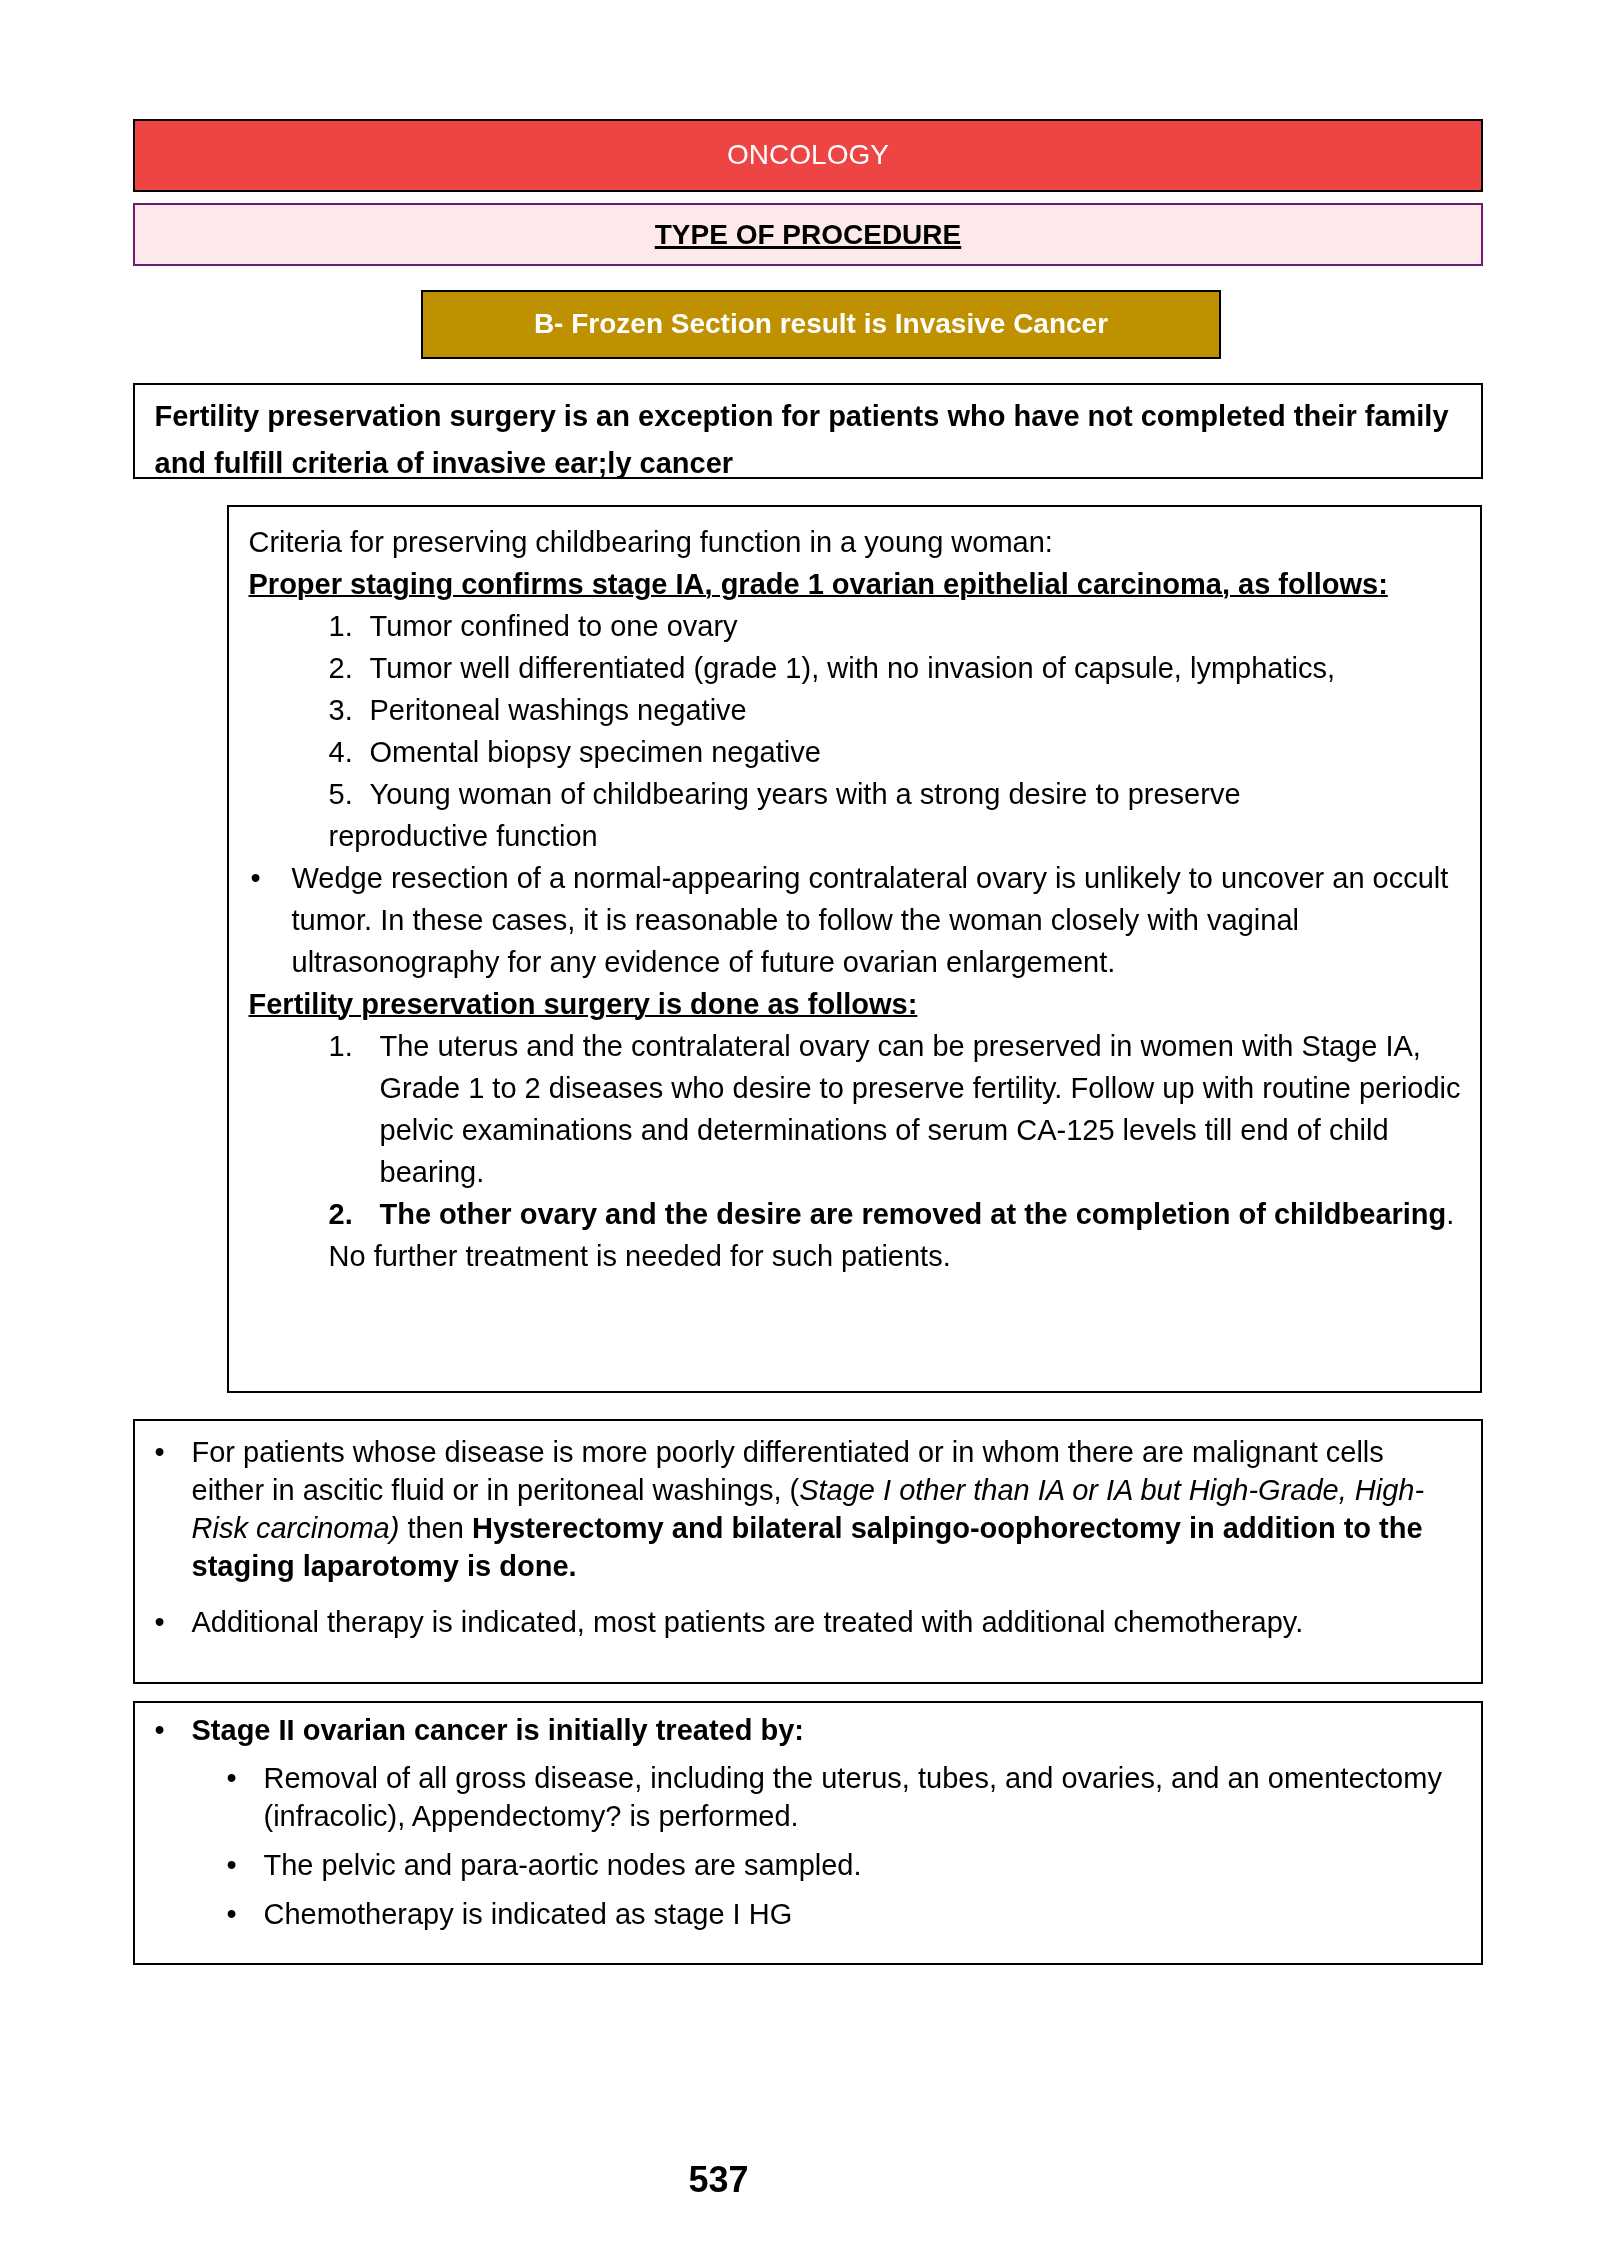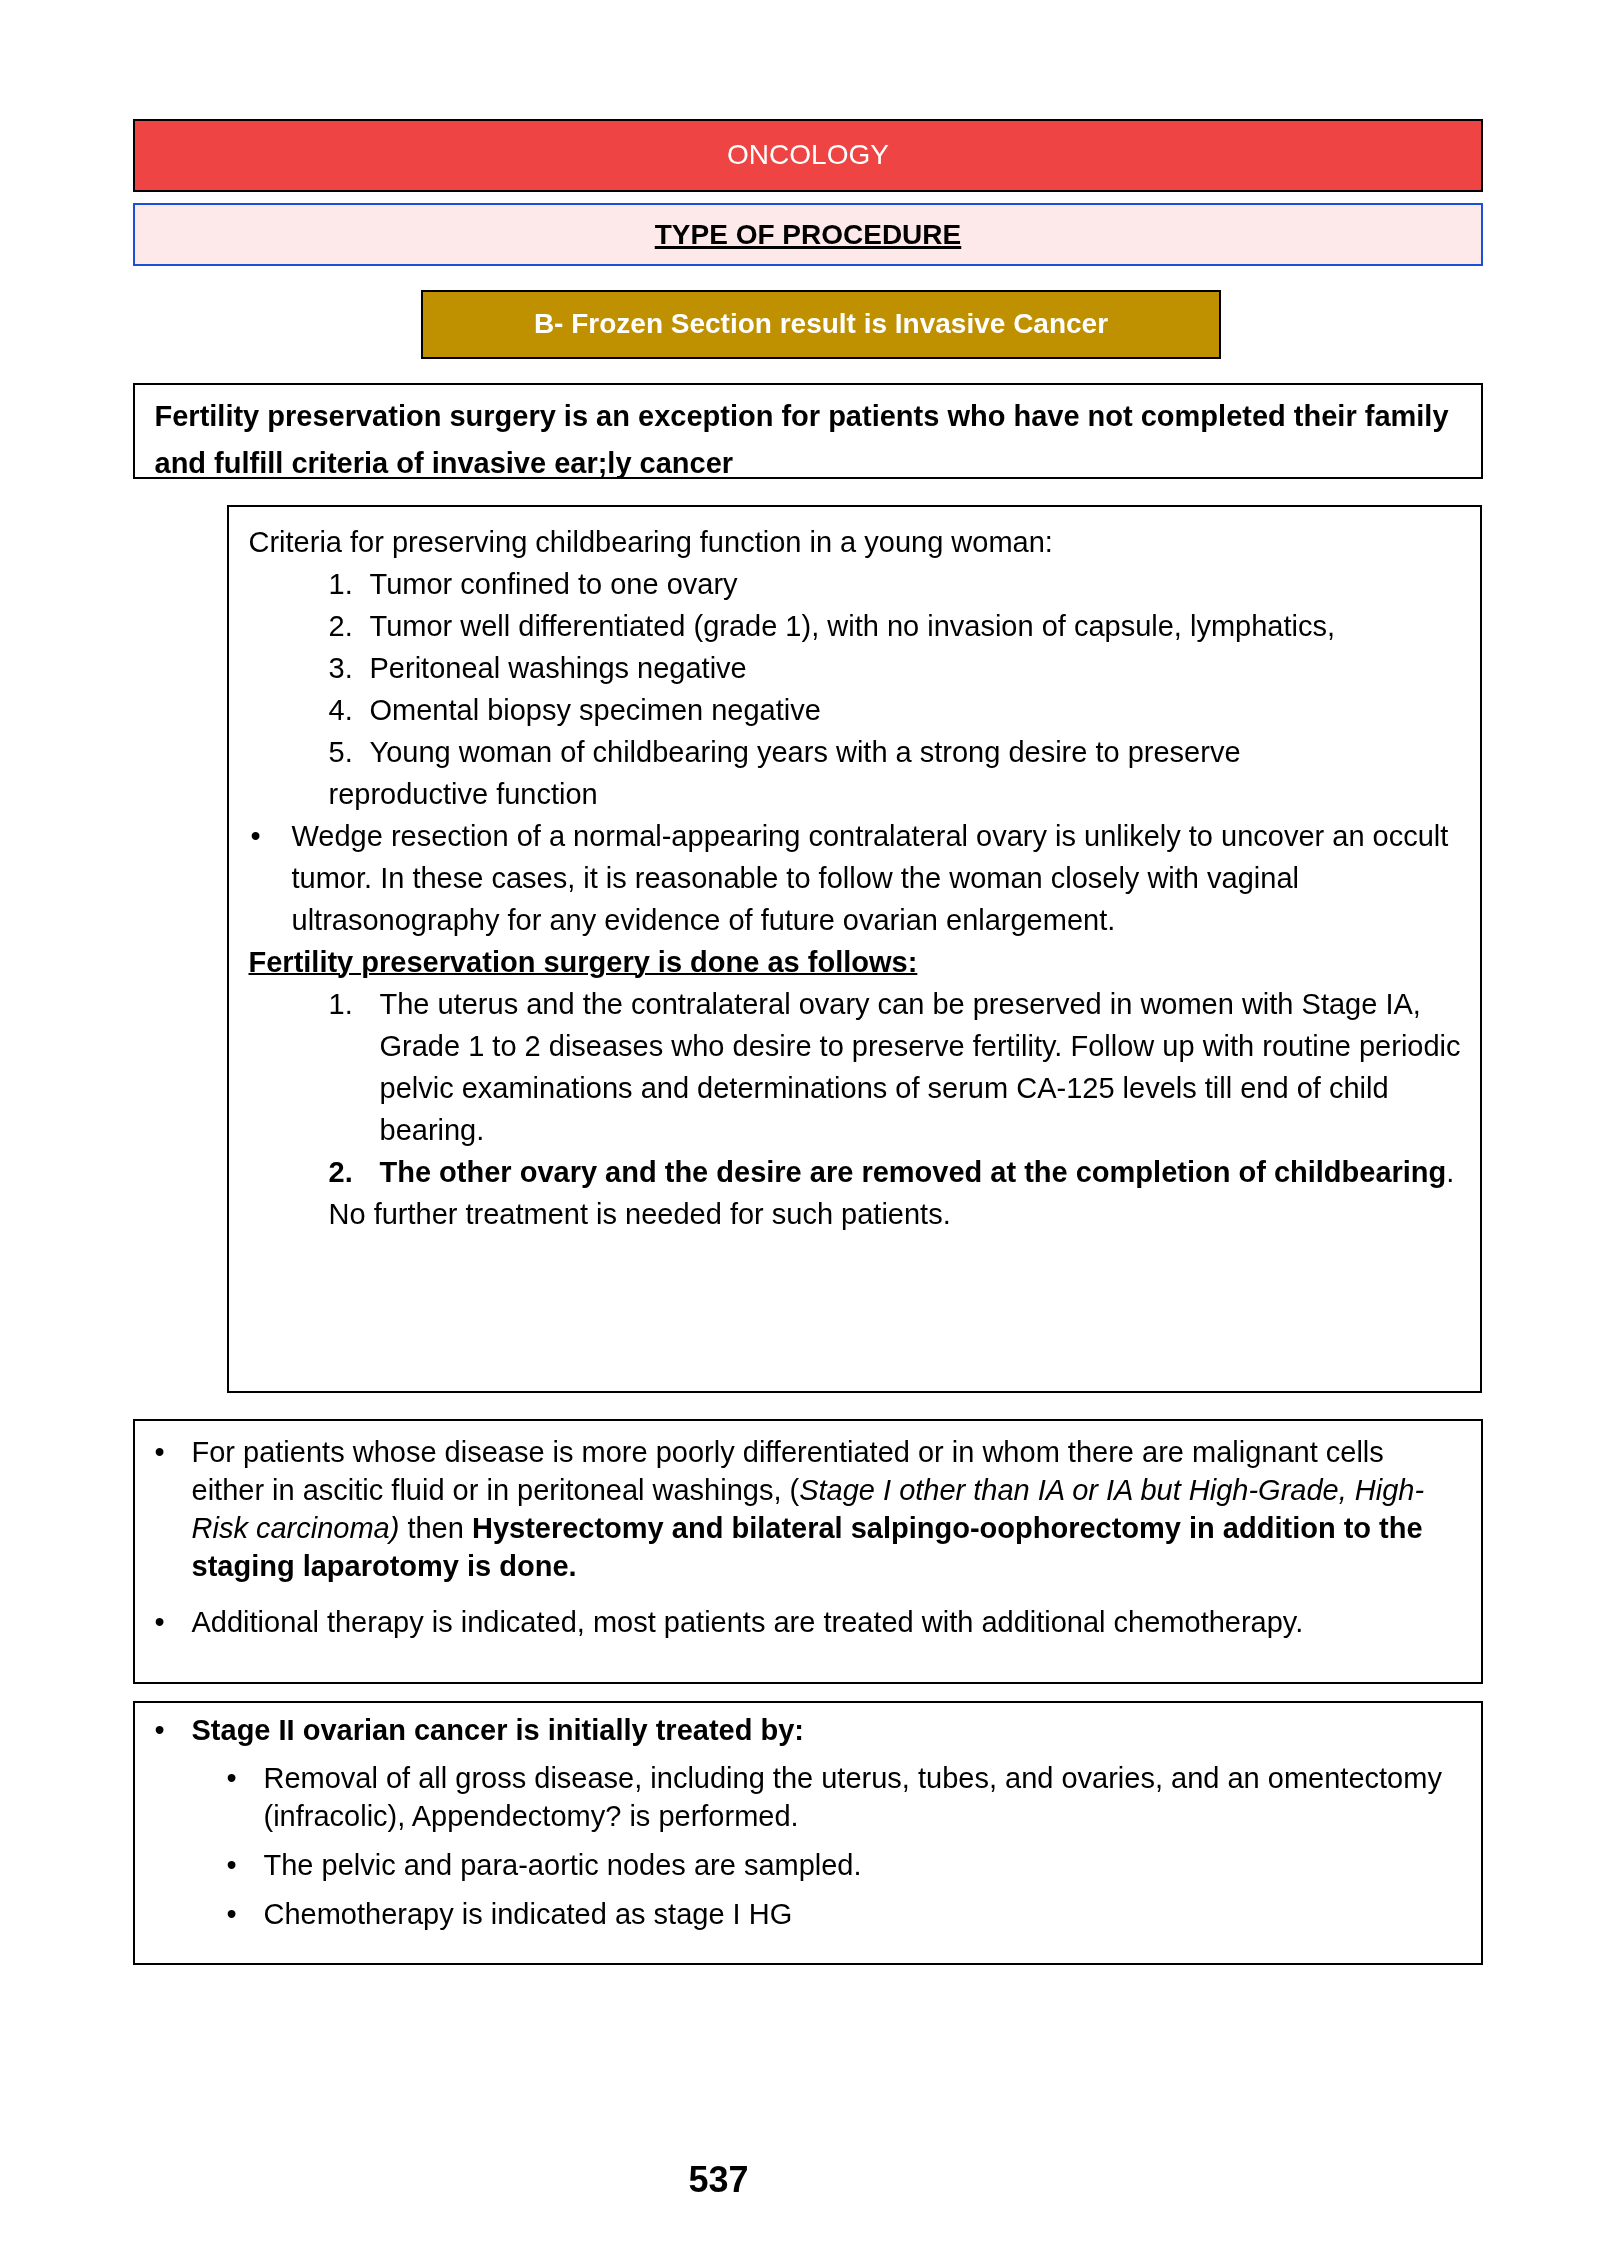--- a/index.html
+++ b/index.html
@@ -3,21 +3,21 @@
 <meta charset="utf-8">
 <style>
   html, body { margin:0; padding:0; background:#ffffff; }
   body { width:1619px; height:2263px; position:relative; overflow:hidden;
          font-family:"Liberation Sans", sans-serif; color:#000; }
   .abs { position:absolute; box-sizing:border-box; }
   .banner { left:133px; top:119px; width:1350px; height:73px; background:#ef4444;
             border:2.9px solid #000; color:#fff; font-size:28px; text-align:center;
             line-height:67px; font-weight:normal; letter-spacing:0px; }
   .subbar { left:133px; top:203px; width:1350px; height:63px; background:#fde9ea;
-            border:2px solid #1d4ed8; text-align:center; line-height:59px; }
+            border:2px solid #701a75; text-align:center; line-height:59px; }
   .subbar span { font-weight:bold; font-size:28px; text-decoration:underline; text-decoration-thickness:2.9px; }
   .gold { left:421px; top:290px; width:800px; height:69px; background:#bf9000;
           border:2.9px solid #000; color:#fff; text-align:center; font-weight:bold;
           font-size:28px; line-height:63px; }
   .box { border:2.9px solid #000; background:#fff; }
   .box1 { left:133px; top:383px; width:1350px; height:96px; padding:7.8px 19.5px 0 19.5px;
           font-weight:bold; font-size:29px; line-height:47px; }
   .box2 { left:227px; top:505px; width:1255px; height:888px; padding:13.7px 17.6px 0 19.5px;
           font-size:29px; line-height:42px; }
   .box2 .h { font-weight:normal; }
@@ -62,20 +62,21 @@
 <div class="abs gold">
   <span>B- Frozen Section result is Invasive Cancer</span>
 </div>
 
 <div class="abs box box1">
   <span>Fertility preservation surgery is an exception for patients who have not completed their family and fulfill criteria of invasive ear;ly cancer</span>
 </div>
 
 <div class="abs box box2">
   <div class="h">Criteria for preserving childbearing function in a young woman:</div>
+  <div class="u">Proper staging confirms stage IA, grade 1 ovarian epithelial carcinoma, as follows:</div>
   <div class="ol1">
     <div class="li">
       <span class="num">1.</span>
       <span class="txt">Tumor confined to one ovary</span>
     </div>
     <div class="li">
       <span class="num">2.</span>
       <span class="txt">Tumor well differentiated (grade 1), with no invasion of capsule, lymphatics,</span>
     </div>
     <div class="li">

